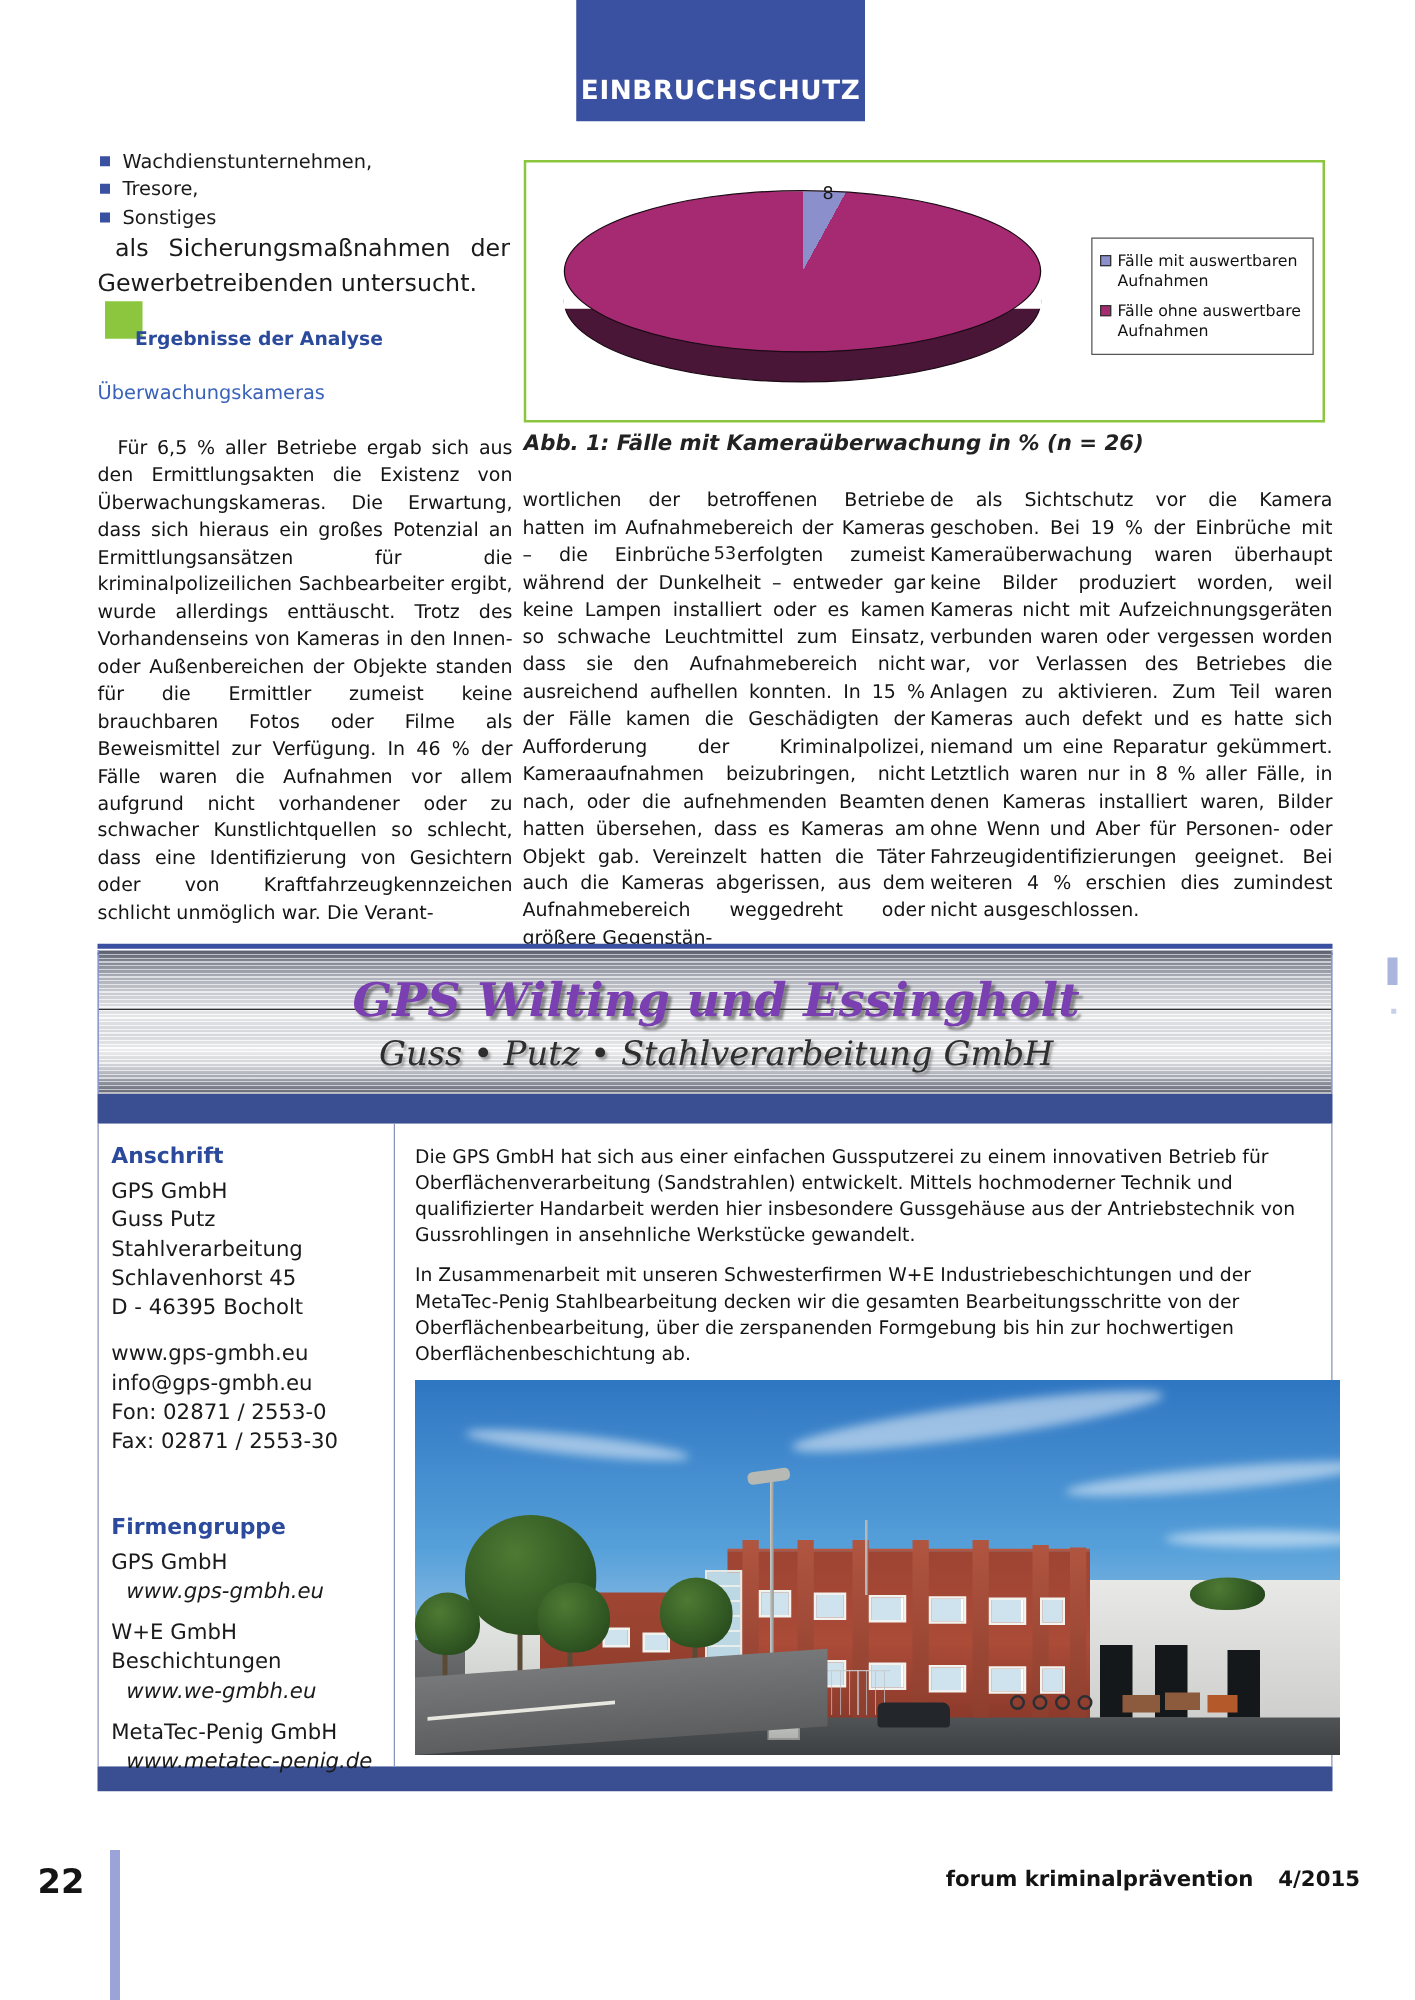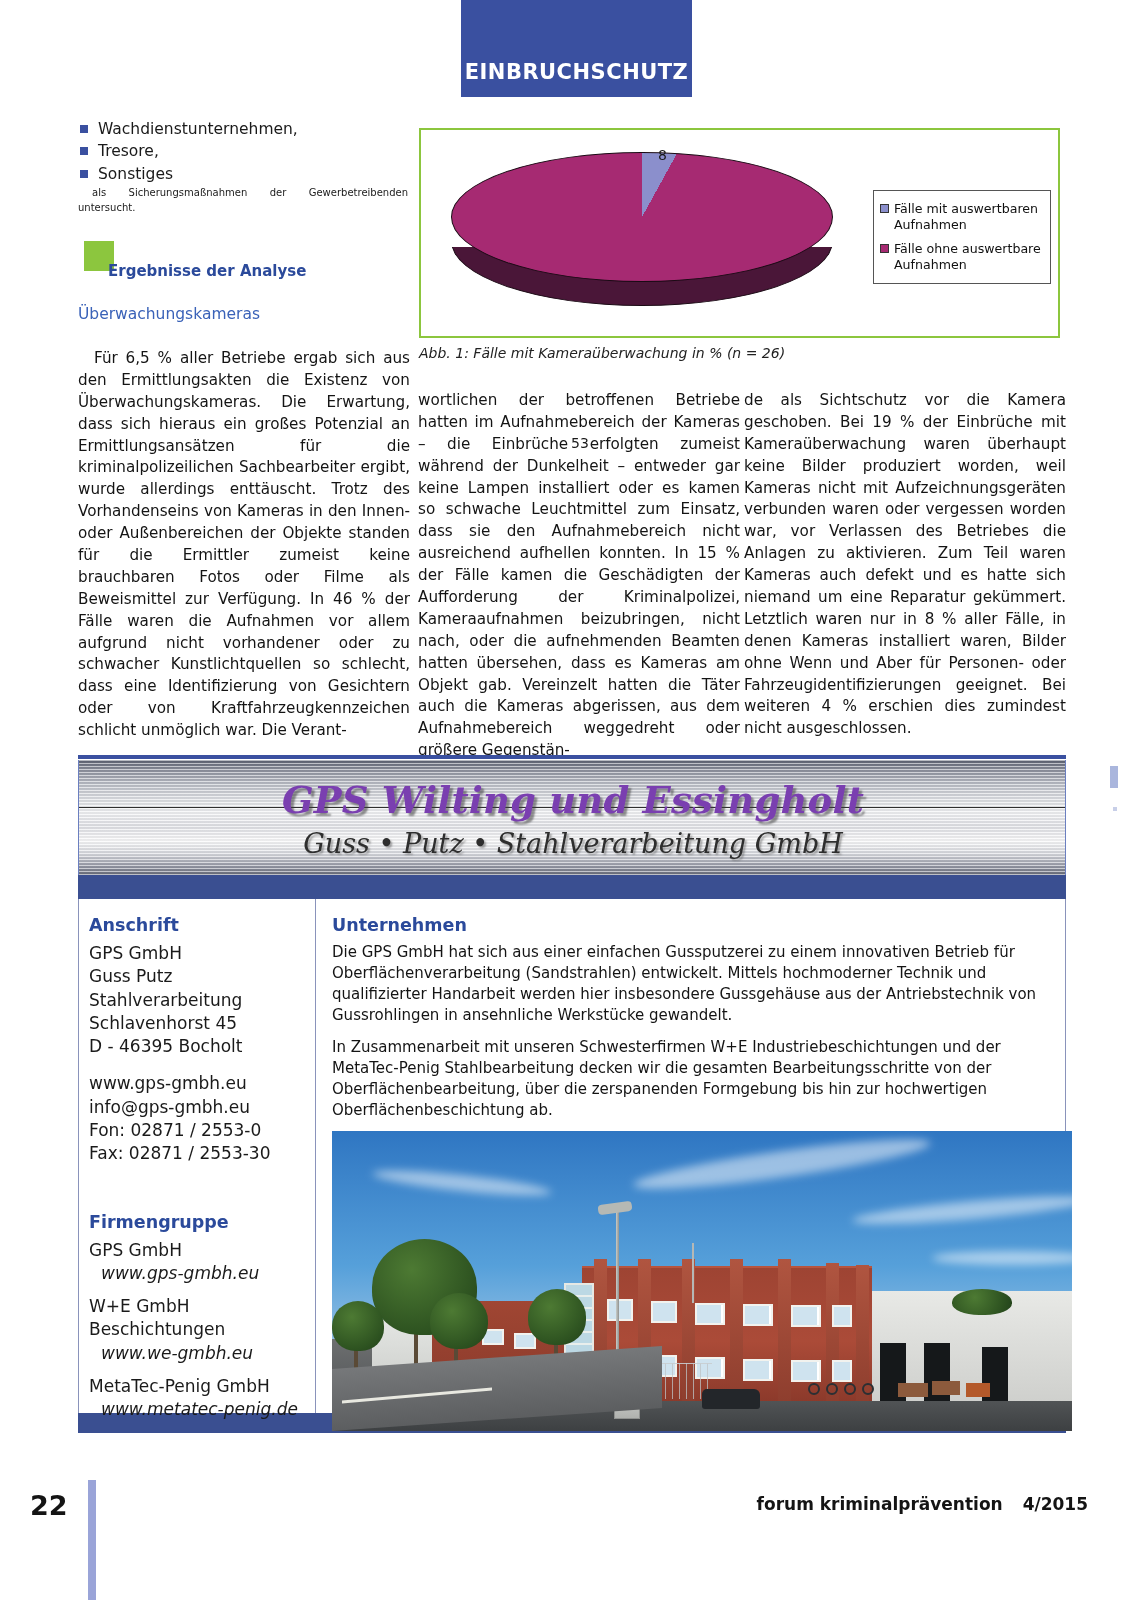--- a/index.html
+++ b/index.html
@@ -34,21 +34,21 @@
   ul.bullets { list-style:none; margin:0; padding:0; }
   ul.bullets li {
     font-size:15.5px; color:#1a1a1a; line-height:1.45;
     padding-left:20px; position:relative;
   }
   ul.bullets li:before {
     content:""; position:absolute; left:2px; top:7px;
     width:8px; height:8px; background:#3a50a0;
   }
   .intro-par {
-    font-size:10px; color:#1a1a1a; line-height:1.45;
+    font-size:19px; color:#1a1a1a; line-height:1.45;
     text-align:justify; margin-top:1px; text-indent:14px;
   }
 
   .green-box {
     position:absolute; left:84px; top:241px; width:30px; height:30px;
     background:#8cc63e;
   }
   .sec-head {
     position:absolute; left:108px; top:262px;
     color:#2b4a9b; font-weight:bold; font-size:15px;
@@ -112,21 +112,21 @@
   .legend-row { display:flex; align-items:flex-start; margin:3px 0 9px 0; }
   .legend-row:last-child { margin-bottom:2px; }
   .swatch {
     width:9px; height:9px; margin:3px 5px 0 0; flex:0 0 auto;
     border:1px solid #333;
   }
   .legend-txt { font-size:12.6px; color:#111; line-height:1.25; }
 
   .fig-cap {
     position:absolute; left:419px; top:345px;
-    font-size:14px; font-style:italic; font-weight:normal; color:#222;
+    font-size:17px; font-style:italic; font-weight:bold; color:#222;
   }
 
   
   .rule-blue-top { position:absolute; left:78px; top:755px; width:988px; height:4px; background:#3a50a0; }
   .rule-blue-thin{ position:absolute; left:78px; top:762px; width:988px; height:1.5px; background:#6b7fc0; }
   .edge-mark-1 { position:absolute; left:1110px; top:766px; width:8px; height:22px; background:#aab6dd; }
   .edge-mark-2 { position:absolute; left:1113px; top:807px; width:4px; height:4px; background:#c8cfe8; }
 
   
   .ad { position:absolute; left:78px; top:760px; width:988px; height:672px; }
@@ -400,21 +400,20 @@
       <div class="ad-line it">www.gps-gmbh.eu</div>
       <div class="ad-gap sm"></div>
       <div class="ad-line">W+E GmbH Beschichtungen</div>
       <div class="ad-line it">www.we-gmbh.eu</div>
       <div class="ad-gap sm"></div>
       <div class="ad-line">MetaTec-Penig GmbH</div>
       <div class="ad-line it">www.metatec-penig.de</div>
     </div>
 
     <div class="ad-right">
-      <div class="ad-h">Unternehmen</div>
       <p class="ad-ptxt">Die GPS GmbH hat sich aus einer einfachen Gussputzerei zu einem innovativen Betrieb für Oberflächenverarbeitung (Sandstrahlen) entwickelt. Mittels hochmoderner Technik und qualifizierter Handarbeit werden hier insbesondere Gussgehäuse aus der Antriebstechnik von Gussrohlingen in ansehnliche Werkstücke gewandelt.</p>
       <p class="ad-ptxt">In Zusammenarbeit mit unseren Schwesterfirmen W+E Industriebeschichtungen und der MetaTec-Penig Stahlbearbeitung decken wir die gesamten Bearbeitungsschritte von der Oberflächenbearbeitung, über die zerspanenden Formgebung bis hin zur hochwertigen Oberflächenbeschichtung ab.</p>
 
       <div class="photo">
         <div class="sky"></div>
         <div class="cloud c1"></div>
         <div class="cloud c2"></div>
         <div class="cloud c3"></div>
         <div class="cloud c4"></div>
 

